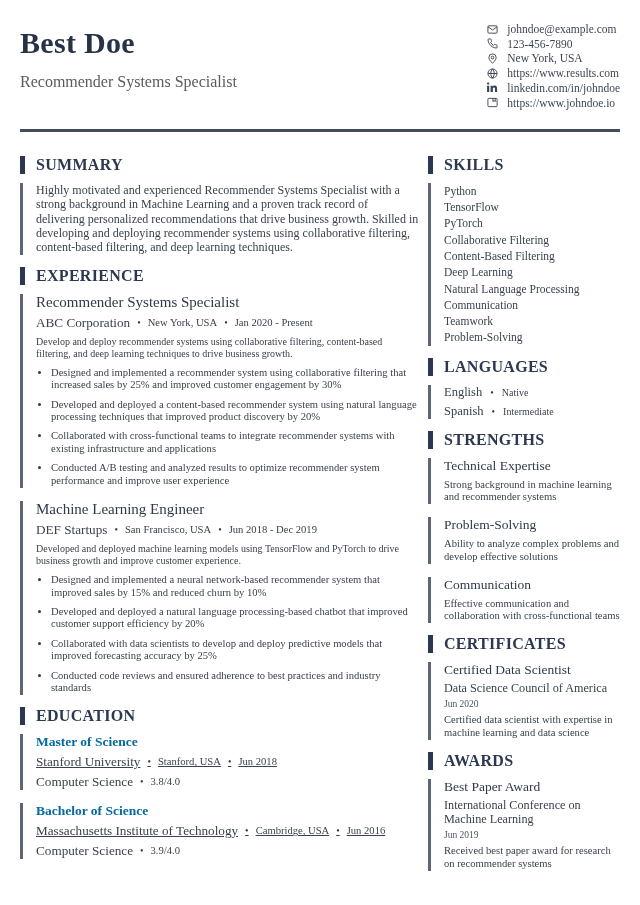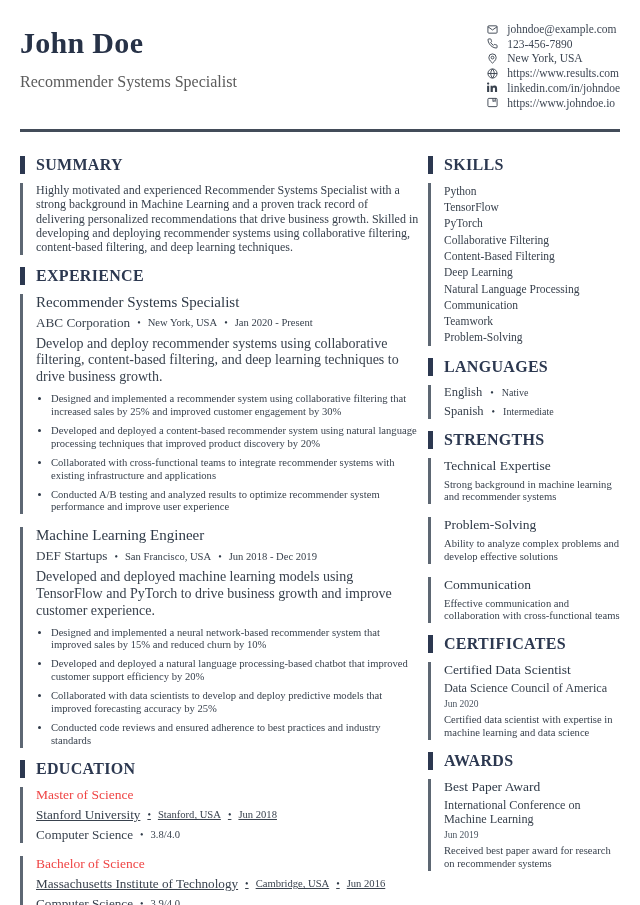--- a/index.html
+++ b/index.html
@@ -32,48 +32,48 @@
   }
   .block { border-left:3px solid #5d6773; padding-left:13px; margin-bottom:13px; }
   .block:last-child { margin-bottom:0; }
 
   .summary-text { font-size:12px; line-height:1.2; margin:0; }
 
   .job-title { font-size:15px; font-weight:400; color:#2f3a48; margin:0 0 4px; }
   .meta { font-size:10.6px; color:#39424e; display:flex; align-items:center; gap:7px; flex-wrap:wrap; }
   .meta .primary { font-size:13.2px; }
   .dot { font-size:10px; color:#2f3a48; }
-  .job-desc { font-size:14px; line-height:1.2; margin:5px 0 0; }
+  .job-desc { font-size:10px; line-height:1.2; margin:5px 0 0; }
   ul.bullets { margin:7px 0 0; padding-left:15px; }
   ul.bullets li { font-size:10.6px; line-height:1.2; margin-bottom:6.5px; }
   ul.bullets li::marker { color:#2f3a48; }
   ul.bullets li:last-child { margin-bottom:0; }
 
-  .degree-title { font-size:13.5px; font-weight:400; color:#ef4444; margin:0 0 4px; }
+  .degree-title { font-size:13.5px; font-weight:700; color:#0369a1; margin:0 0 4px; }
   .edu-meta { margin-bottom:4px;text-decoration:underline; }
 
   .skill-item { font-size:11.5px; line-height:16.3px; }
 
   .lang-row { display:flex; align-items:baseline; gap:8px; margin-bottom:4px; }
   .lang-name { font-size:12.5px; }
   .lang-level { font-size:10px; }
 
   .item-title { font-size:13.5px; font-weight:400; color:#2f3a48; margin:0 0 3px; }
   .item-sub { font-size:12.2px; line-height:1.18; }
   .item-date { font-size:9.5px; color:#4a5460; margin-top:4px; }
   .item-desc { font-size:10.6px; line-height:1.2; margin-top:5px; }
 </style>
 </head>
 <body>
 
 <div class="page">
 
   <div class="hdr">
     <div>
-      <h1 class="name">John Doe</h1>
+      <h1 class="name">Best Doe</h1>
       <div class="person-title">Recommender Systems Specialist</div>
     </div>
     <div class="contacts">
       <div class="contact-row">
         <span class="cicon">
           <svg viewBox="0 0 24 24" fill="none" stroke="currentColor" stroke-width="2">
               <rect x="2" y="4" width="20" height="16" rx="2"></rect>
               <path d="M2 6l10 7L22 6"></path>
             </svg>
         </span>

